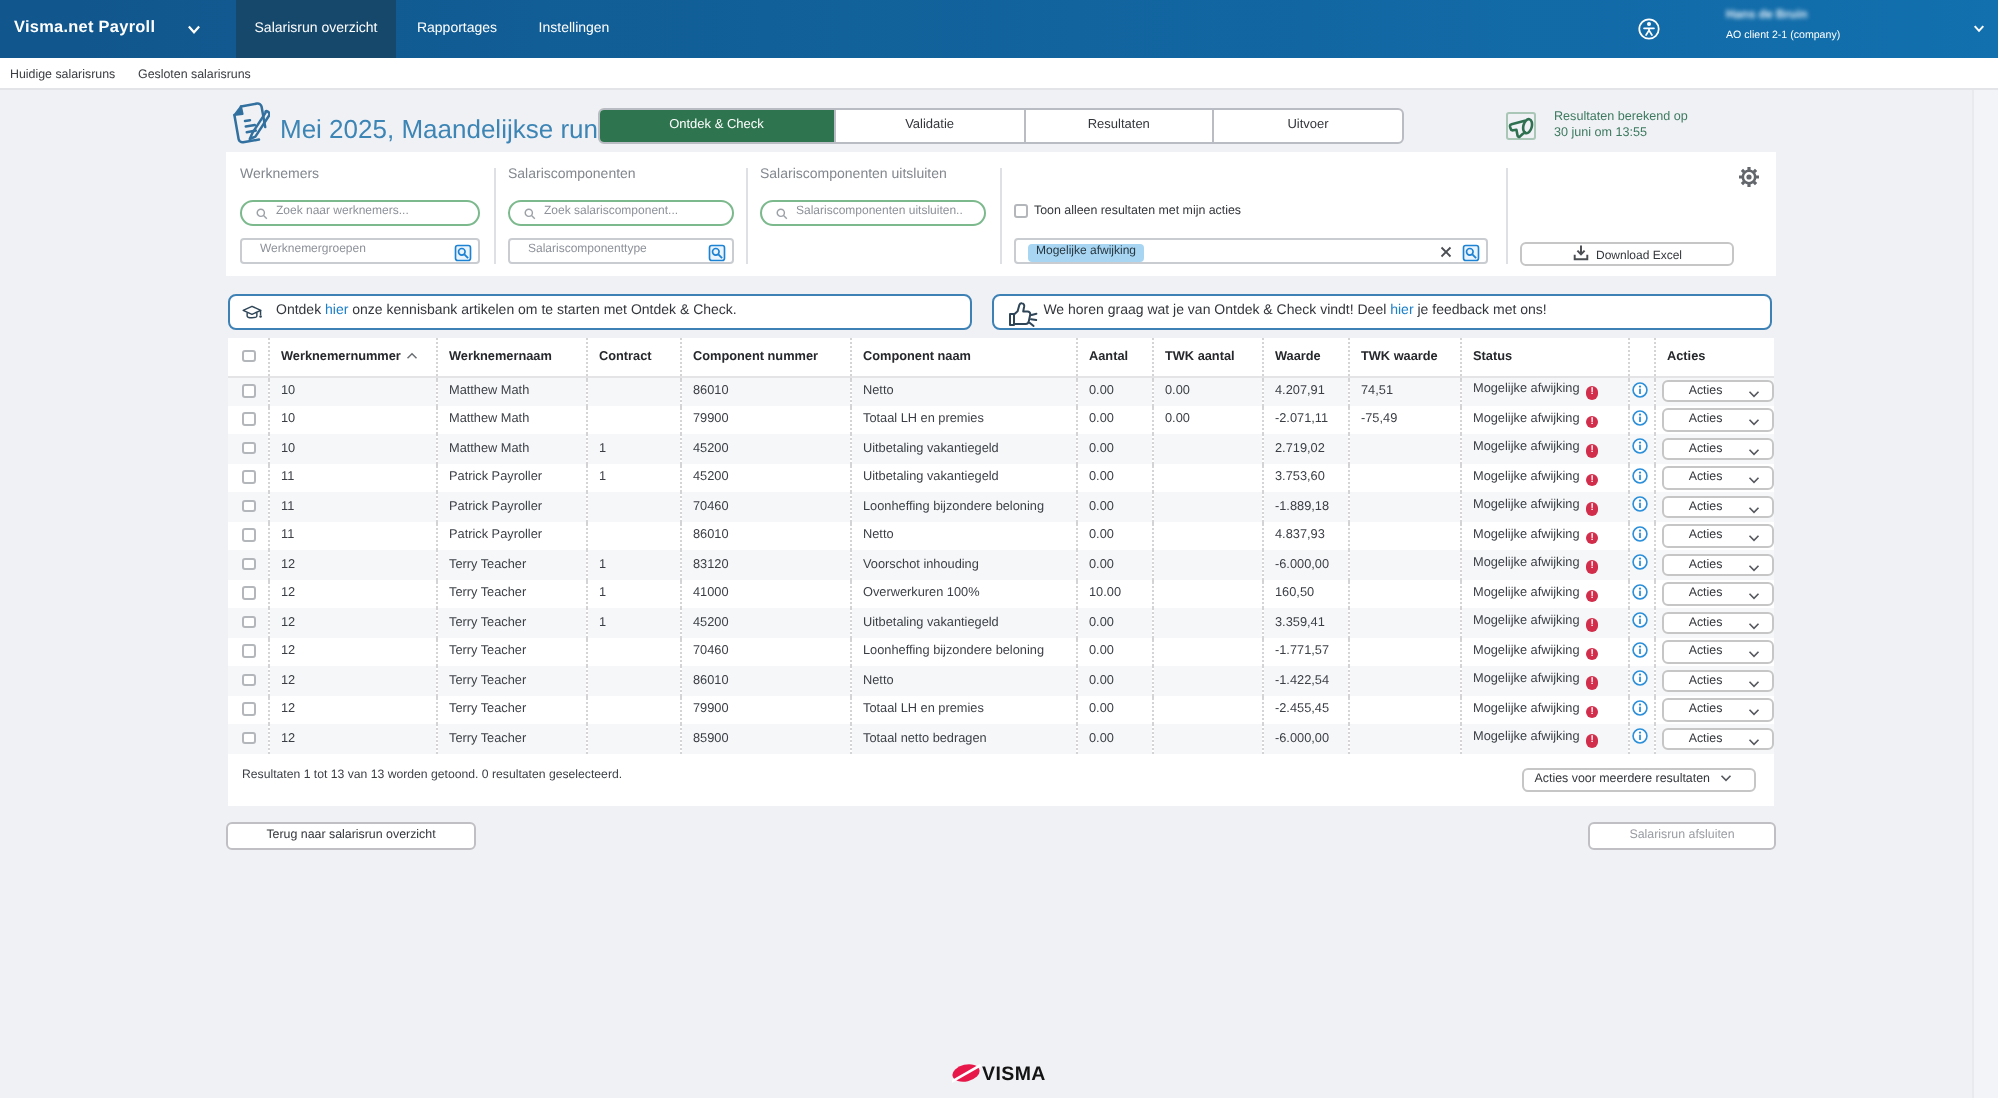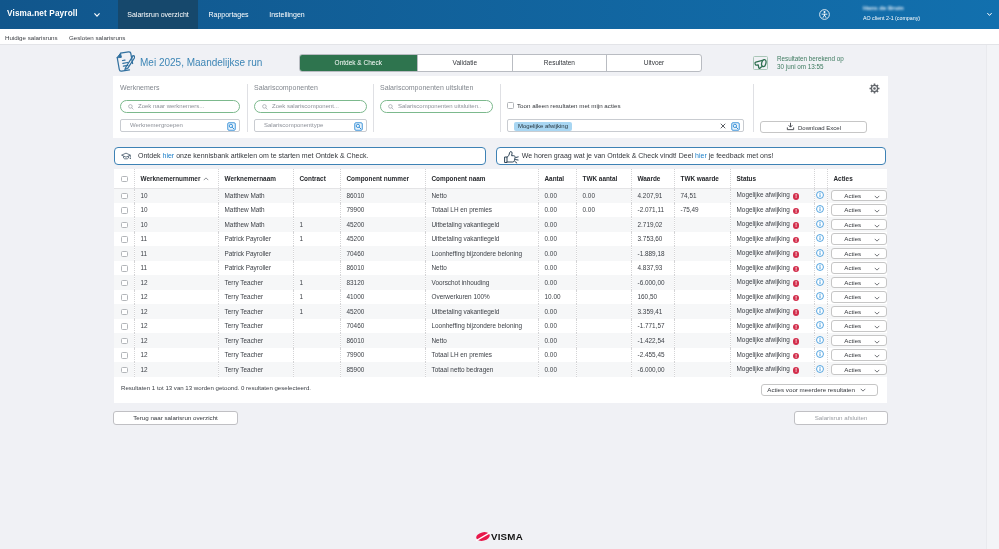--- a/index.html
+++ b/index.html
@@ -8,21 +8,21 @@
 .topbar{position:absolute;left:0;top:0;width:999px;height:29px;background:linear-gradient(to right,#11568c,#1270ae);color:#fff;}
 .brand{position:absolute;left:7px;top:9px;font-size:8.2px;font-weight:bold;letter-spacing:.15px;}
 .navitem{position:absolute;top:0;height:29px;line-height:29px;font-size:7px;color:#fff;text-align:center;}
 .navactive{background:#16486c;}
 .usr1{position:absolute;left:863px;top:5px;font-size:6px;font-weight:bold;color:#eaf2fa;filter:blur(1.1px);}
 .usr2{position:absolute;left:863px;top:15px;font-size:5.3px;color:#fff;}
 
 .subnav{position:absolute;left:0;top:29px;width:999px;height:16px;background:#fff;border-bottom:1px solid #e3e4e8;}
 .subnav span{position:absolute;top:5px;font-size:6.2px;color:#3a3d42;}
 
-.title{position:absolute;left:140px;top:57px;font-size:10px;color:#3c85b5;text-align:center;}
+.title{position:absolute;left:140px;top:57px;font-size:13px;color:#3c85b5;text-align:center;}
 .tabgroup{position:absolute;left:298.5px;top:54px;height:17.5px;display:flex;border-radius:3px;overflow:hidden;border:1px solid #b9bcc2;background:#fff;}
 .tab{width:94.6px;height:15.5px;line-height:15.5px;text-align:center;font-size:6.5px;color:#33363b;border-left:1px solid #b9bcc2;}
 .tab:first-child{border-left:none;}
 .tabactive{background:#2e744e;color:#fff;}
 .greennote{position:absolute;left:777px;top:54.5px;font-size:6.3px;color:#3d7a5f;line-height:8px;}
 
 .fpanel{position:absolute;left:113px;top:76px;width:775px;height:62px;background:#fff;}
 .flabel{position:absolute;top:8px;font-size:7px;color:#82878e;}
 .pill{position:absolute;top:23.5px;height:13px;border:1px solid #7cb98d;border-radius:7px;background:#fff;font-size:6px;color:#8d9199;line-height:11px;padding-left:17px;white-space:nowrap;overflow:hidden;}
 .pillmag{position:absolute;left:7px;top:3px;}

